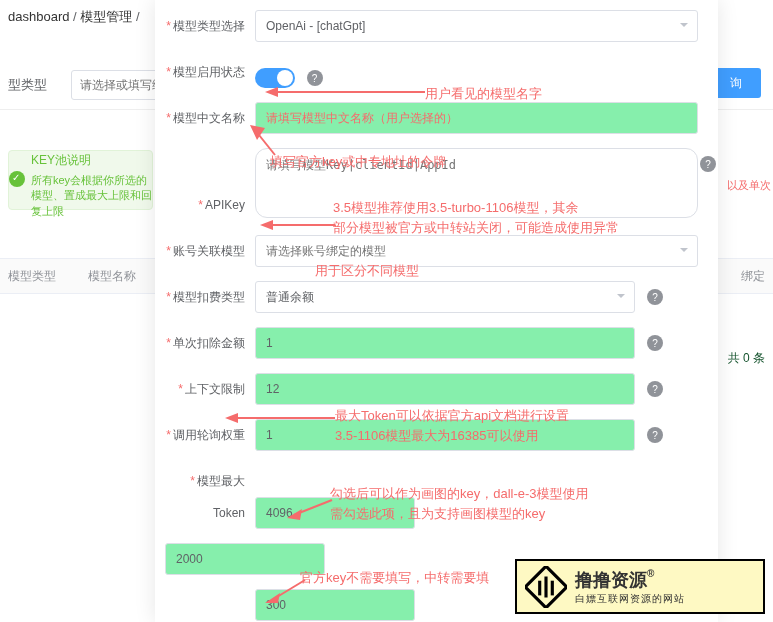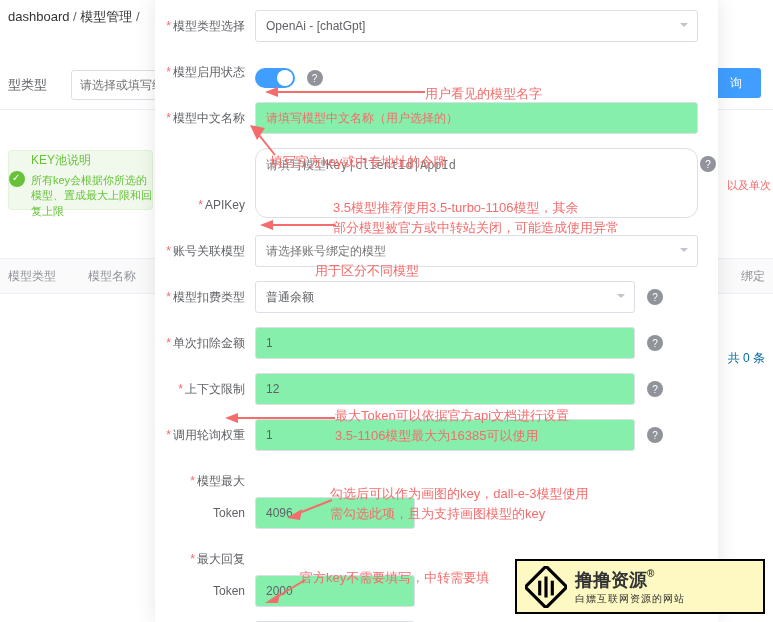--- a/index.html
+++ b/index.html
@@ -14,21 +14,21 @@
 .query-btn { position: absolute; right: 12px; top: 68px; width: 50px; height: 30px; background: #409eff; color: #fff; border: none; border-radius: 3px; font-size: 12px; }
 .alert-box { position: absolute; left: 8px; top: 150px; width: 145px; height: 60px; background: #f0f9eb; border: 1px solid #e1f3d8; border-radius: 4px; padding: 0; }
 .alert-icon { width: 16px; height: 16px; background: #67c23a; border-radius: 50%; display: inline-block; position: relative; top: 20px; }
 .alert-icon::after { content: "✓"; color: #fff; font-size: 10px; position: absolute; top: 1px; left: 3px; }
 .alert-title { color: #67c23a; font-size: 12px; margin-left: 22px; margin-top: -18px; }
 .alert-desc { color: #67c23a; font-size: 11px; margin-left: 22px; margin-top: 4px; line-height: 1.4; }
 .side-text { position: absolute; right: 2px; top: 178px; color: #f56c6c; font-size: 11px; writing-mode: horizontal-tb; }
 .table-header { position: absolute; left: 0; right: 0; top: 258px; height: 36px; background: #fafafa; border-top: 1px solid #ebeef5; border-bottom: 1px solid #ebeef5; display: flex; align-items: center; padding: 0 8px; }
 .table-header span { flex: 0 0 80px; color: #909399; font-size: 12px; }
 .table-header .last { position: absolute; right: 8px; }
-.total-text { position: absolute; right: 8px; top: 350px; color: #0369a1; font-size: 12px; }
+.total-text { position: absolute; right: 8px; top: 350px; color: #14532d; font-size: 12px; }
 .modal { position: absolute; left: 155px; top: 0; right: 55px; bottom: 0; background: #fff; box-shadow: 0 0 20px rgba(0,0,0,.1); overflow-y: auto; padding: 10px 20px 10px 10px; }
 .form-row { display: flex; align-items: flex-end; margin-bottom: 14px; min-height: 32px; }
 .form-label { width: 90px; text-align: right; padding-right: 10px; color: #606266; font-size: 12px; line-height: 32px; flex-shrink: 0; }
 .form-label .req { color: #f56c6c; margin-right: 2px; }
 .form-control { flex: 1; position: relative; }
 .input, .select { width: 100%; height: 32px; border: 1px solid #dcdfe6; border-radius: 3px; padding: 0 10px; font-size: 12px; color: #606266; background: #86efac; }
 .input.red-ph::placeholder { color: #f56c6c; }
 .select { appearance: none; background: #fff; position: relative; }
 .select-wrap { position: relative; }
 .select-wrap::after { content: ""; position: absolute; right: 10px; top: 13px; border: 4px solid transparent; border-top-color: #c0c4cc; }
@@ -147,21 +147,20 @@
   </div>
 
   <div class="form-row">
     <div class="form-label"><span class="req">*</span><span>模型最大Token</span></div>
     <div class="form-control" style="max-width:160px">
       <input class="input" value="4096" style="">
     </div>
   </div>
 
   <div class="form-row">
-    <div class="form-label"><span class="req">*</span><span>最大回复Token</span></div>
     <div class="form-control" style="max-width:160px">
       <input class="input" value="2000" style="">
     </div>
   </div>
 
   <div class="form-row">
     <div class="form-label"></div>
     <div class="form-control" style="max-width:160px">
       <input class="input" value="300" style="">
     </div>

